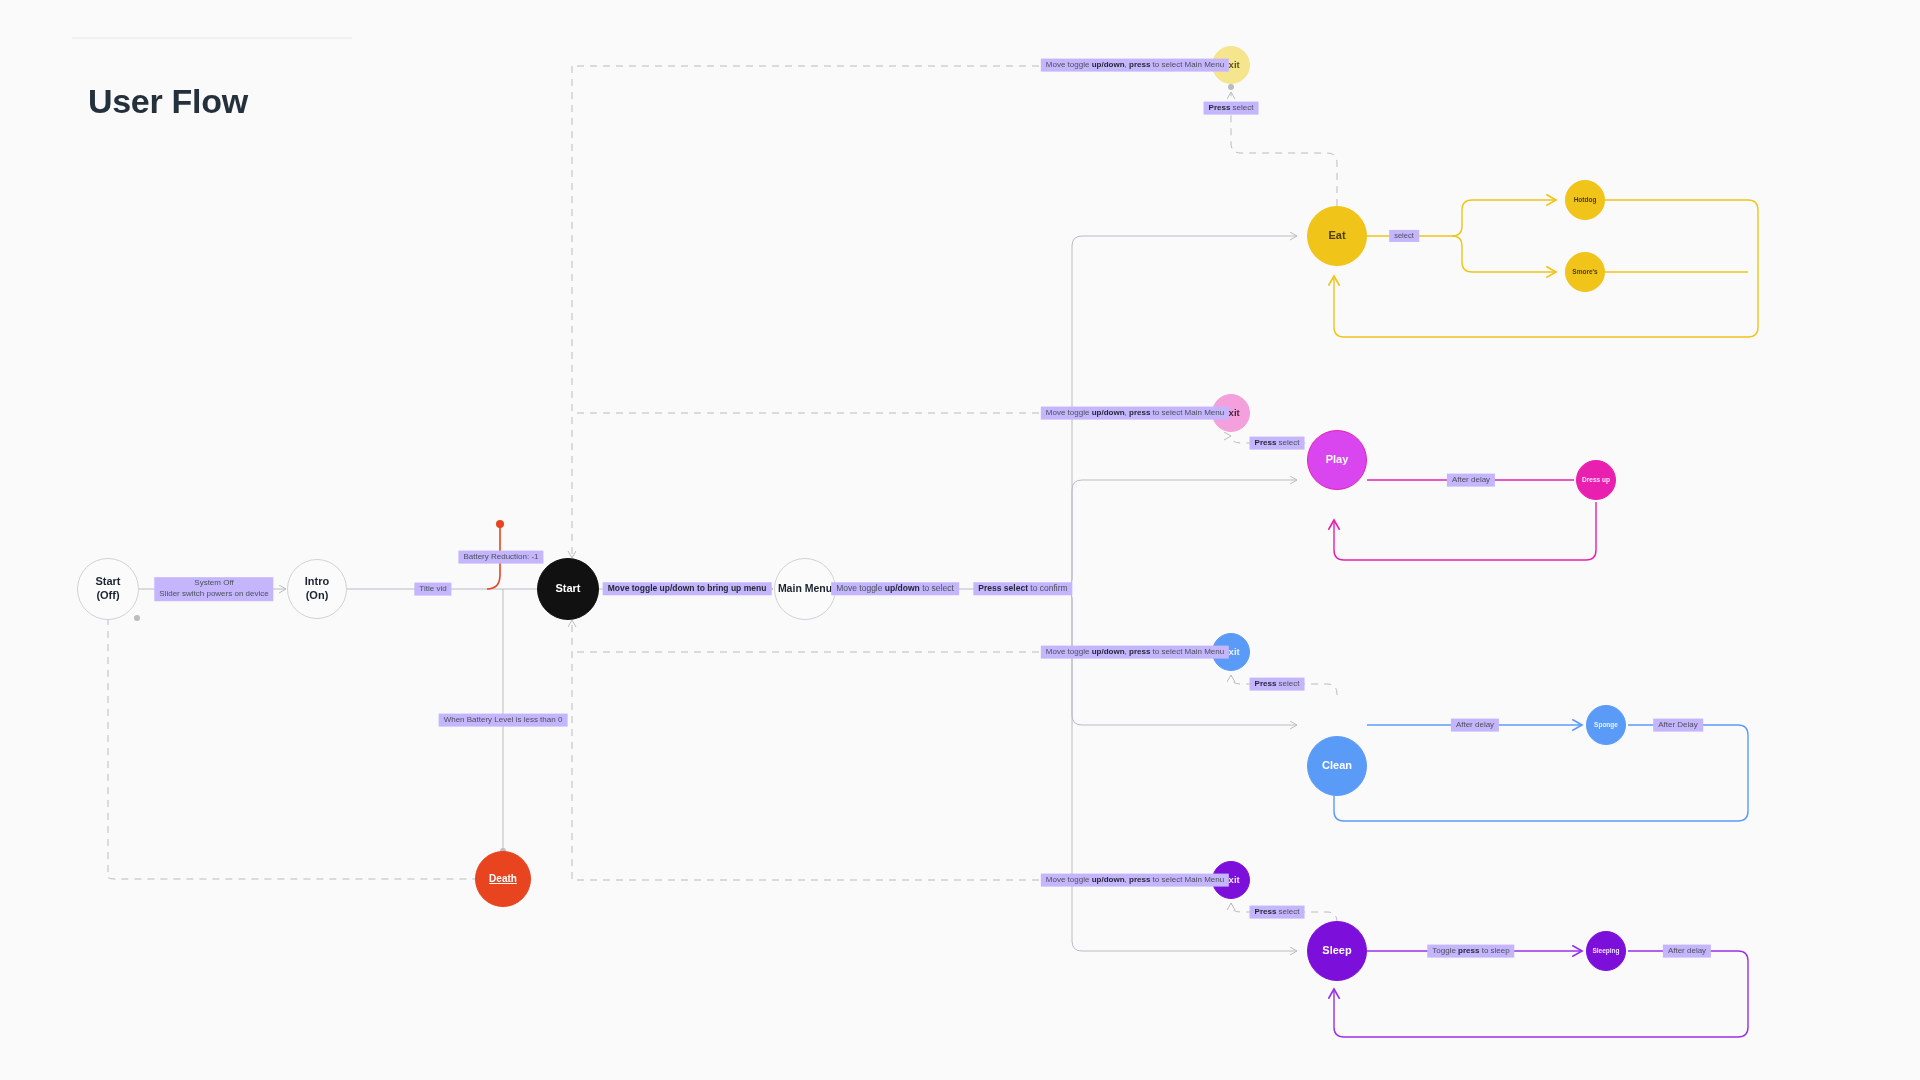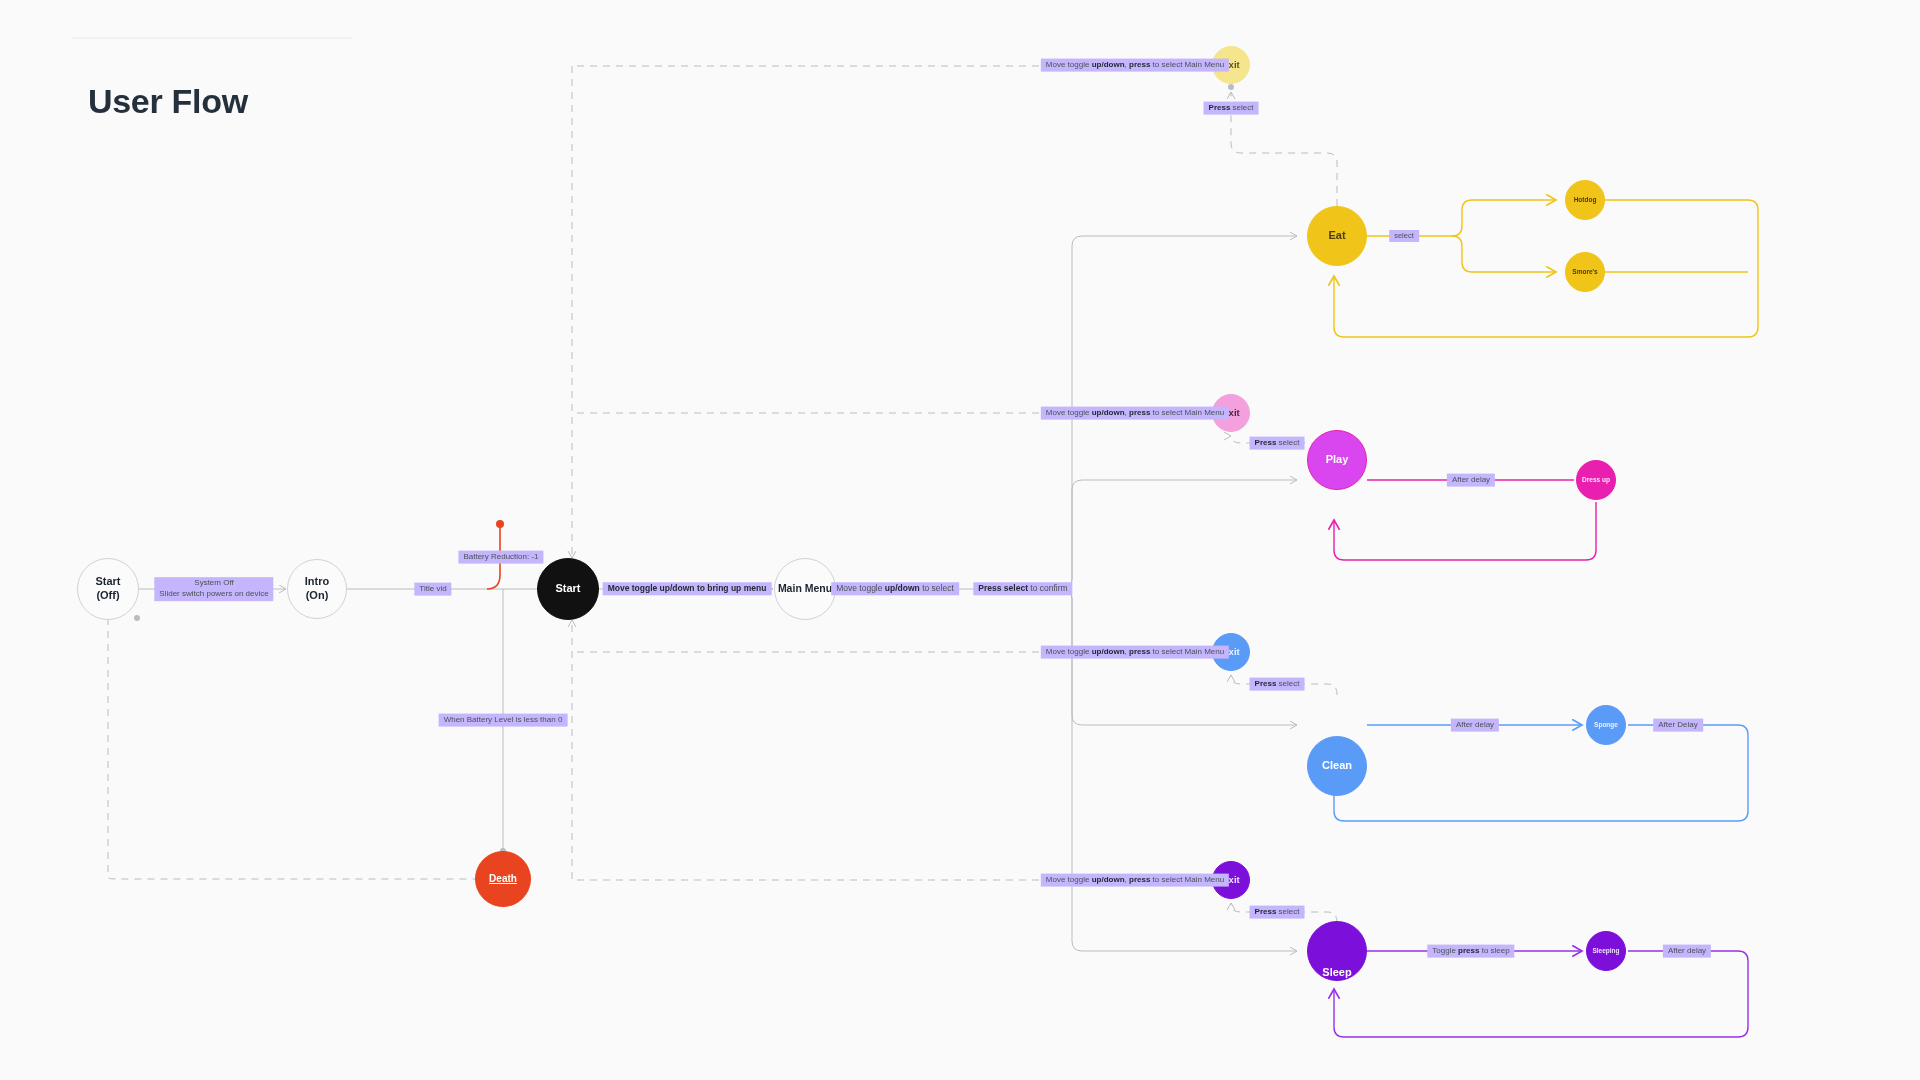--- a/index.html
+++ b/index.html
@@ -194,21 +194,21 @@
       </div>
       <div class="node " style="left: 1307px; top: 736px; width: 60px; height: 60px; background: rgb(91, 155, 248); border: 1px solid rgb(91, 155, 248); color: rgb(255, 255, 255); font-size: 11px; font-weight: bold;">
         <span class="nlabel">Clean</span>
       </div>
       <div class="node " style="left: 1586px; top: 705px; width: 40px; height: 40px; background: rgb(91, 155, 248); border: 1px solid rgb(91, 155, 248); color: rgb(232, 241, 255); font-size: 6.5px; font-weight: bold;">
         <span class="nlabel">Sponge</span>
       </div>
       <div class="node " style="left: 1212px; top: 861px; width: 38px; height: 38px; background: rgb(125, 15, 218); border: 1px solid rgb(125, 15, 218); color: rgb(241, 228, 255); font-size: 9.5px; font-weight: bold;">
         <span class="nlabel">Exit</span>
       </div>
-      <div class="node " style="left: 1307px; top: 921px; width: 60px; height: 60px; background: rgb(125, 15, 218); border: 1px solid rgb(125, 15, 218); color: rgb(255, 255, 255); font-size: 11px; font-weight: bold; justify-content: flex-end;">
+      <div class="node " style="left: 1307px; top: 921px; width: 60px; height: 60px; background: rgb(125, 15, 218); border: 1px solid rgb(125, 15, 218); color: rgb(255, 255, 255); font-size: 11px; font-weight: bold;">
         <span class="nlabel">Sleep</span>
       </div>
       <div class="node " style="left: 1586px; top: 931px; width: 40px; height: 40px; background: rgb(125, 15, 218); border: 1px solid rgb(125, 15, 218); color: rgb(240, 226, 255); font-size: 6.5px; font-weight: bold;">
         <span class="nlabel">Sleeping</span>
       </div>
     </div>
 
   <div id="labels-layer">
       <div class="edge-label" style="left: 214px; top: 589px; font-size: 8px;">System Off<br>Slider switch powers on device</div>
       <div class="edge-label" style="left: 408px; top: 589px; font-size: 8px; margin-left: 25px;">Title vid</div>

